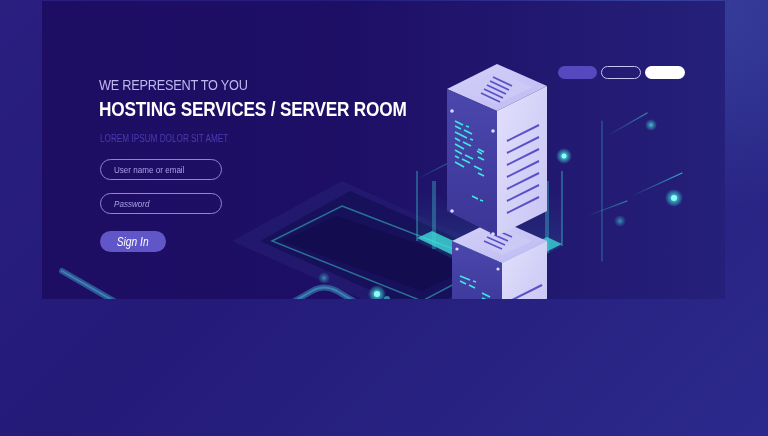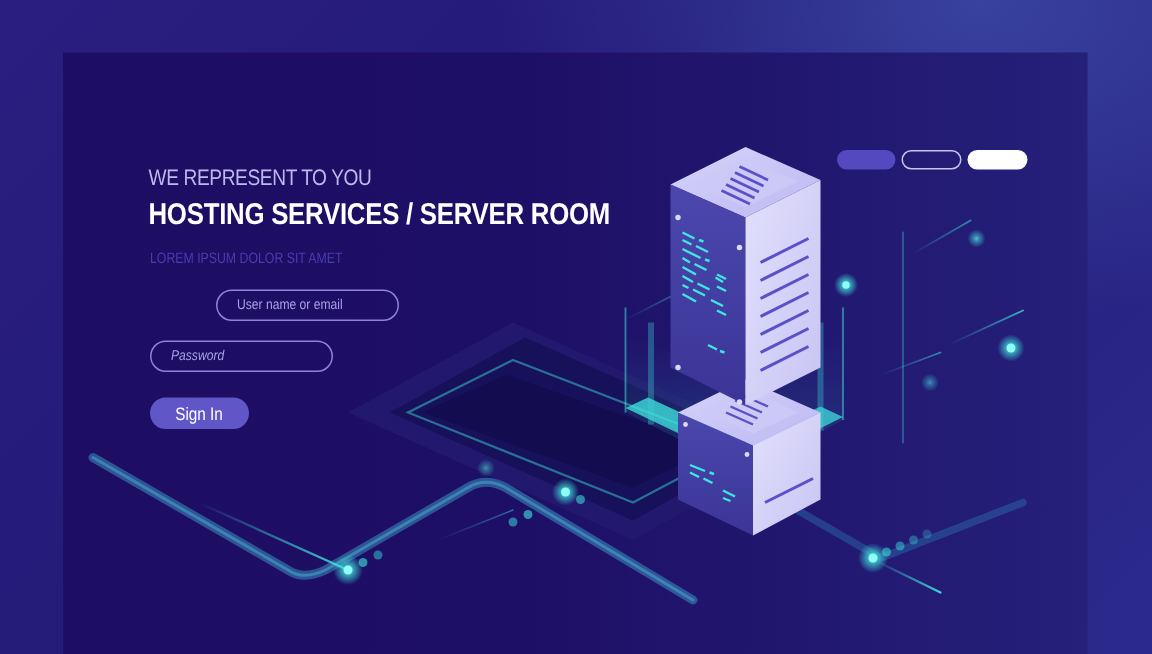--- a/index.html
+++ b/index.html
@@ -8,21 +8,21 @@
     position: relative;
     background: linear-gradient(135deg, #2a1f80 0%, #241a78 40%, #2b2a8c 100%);
     font-family: "Liberation Sans", sans-serif;
   }
   .outer-glow {
     position: absolute; left: 0; top: 0; width: 768px; height: 436px;
     background: radial-gradient(ellipse at 85% 0%, rgba(80,110,200,0.45) 0%, rgba(0,0,0,0) 35%);
     pointer-events: none;
   }
   .panel {
-    position: absolute; left: 42px; top: 35px; width: 683px; height: 402px;
+    position: absolute; left: 42px; top: 1px; width: 683px; height: 298px;
     background: linear-gradient(90deg, #1d0d63 0%, #1e0f66 45%, #25207a 100%);
     overflow: hidden;
   }
   .scene { position: absolute; left: 0; top: 0; width: 683px; height: 402px; }
 
   .eyebrow {
     position: absolute; left: 57px; top: 75px;
     color: #bdb8ee; font-size: 15px; letter-spacing: -0.3px;
     font-family: "Liberation Sans Narrow", "Liberation Sans", sans-serif;
     transform: scaleX(0.85); transform-origin: left center;
@@ -42,27 +42,28 @@
   }
   .field {
     position: absolute; left: 58px; width: 122px; height: 21px;
     border: 1px solid #8d85d8; border-radius: 11px;
     background: transparent;
     color: #a8a2e6; font-size: 9.5px; padding-left: 13px;
     display: flex; align-items: center;
     font-family: "Liberation Sans", sans-serif;
   }
   .field span { transform: scaleX(0.85); transform-origin: left center; white-space: nowrap; }
-  .field.user { top: 158px; margin-left: 44px; }
+  .field.user { top: 158px; }
   .field.pass { top: 192px; font-style: italic; }
   .signin {
     position: absolute; left: 58px; top: 230px; width: 66px; height: 21px;
     border-radius: 11px; background: #6156c8; color: #ffffff;
     font-size: 12px; display: flex; align-items: center; justify-content: center;
     cursor: pointer;
+    font-style: italic;
   }
   .signin span { transform: scaleX(0.85); }
 
   .pager { position: absolute; top: 65px; height: 13px; border-radius: 7px; }
   .pager.p1 { left: 516px; width: 39px; background: #5449bf; }
   .pager.p2 { left: 559px; width: 40px; border: 1.5px solid #c9c3f2; background: transparent; }
   .pager.p3 { left: 603px; width: 40px; background: #ffffff; }
 </style>
 </head>
 <body>

